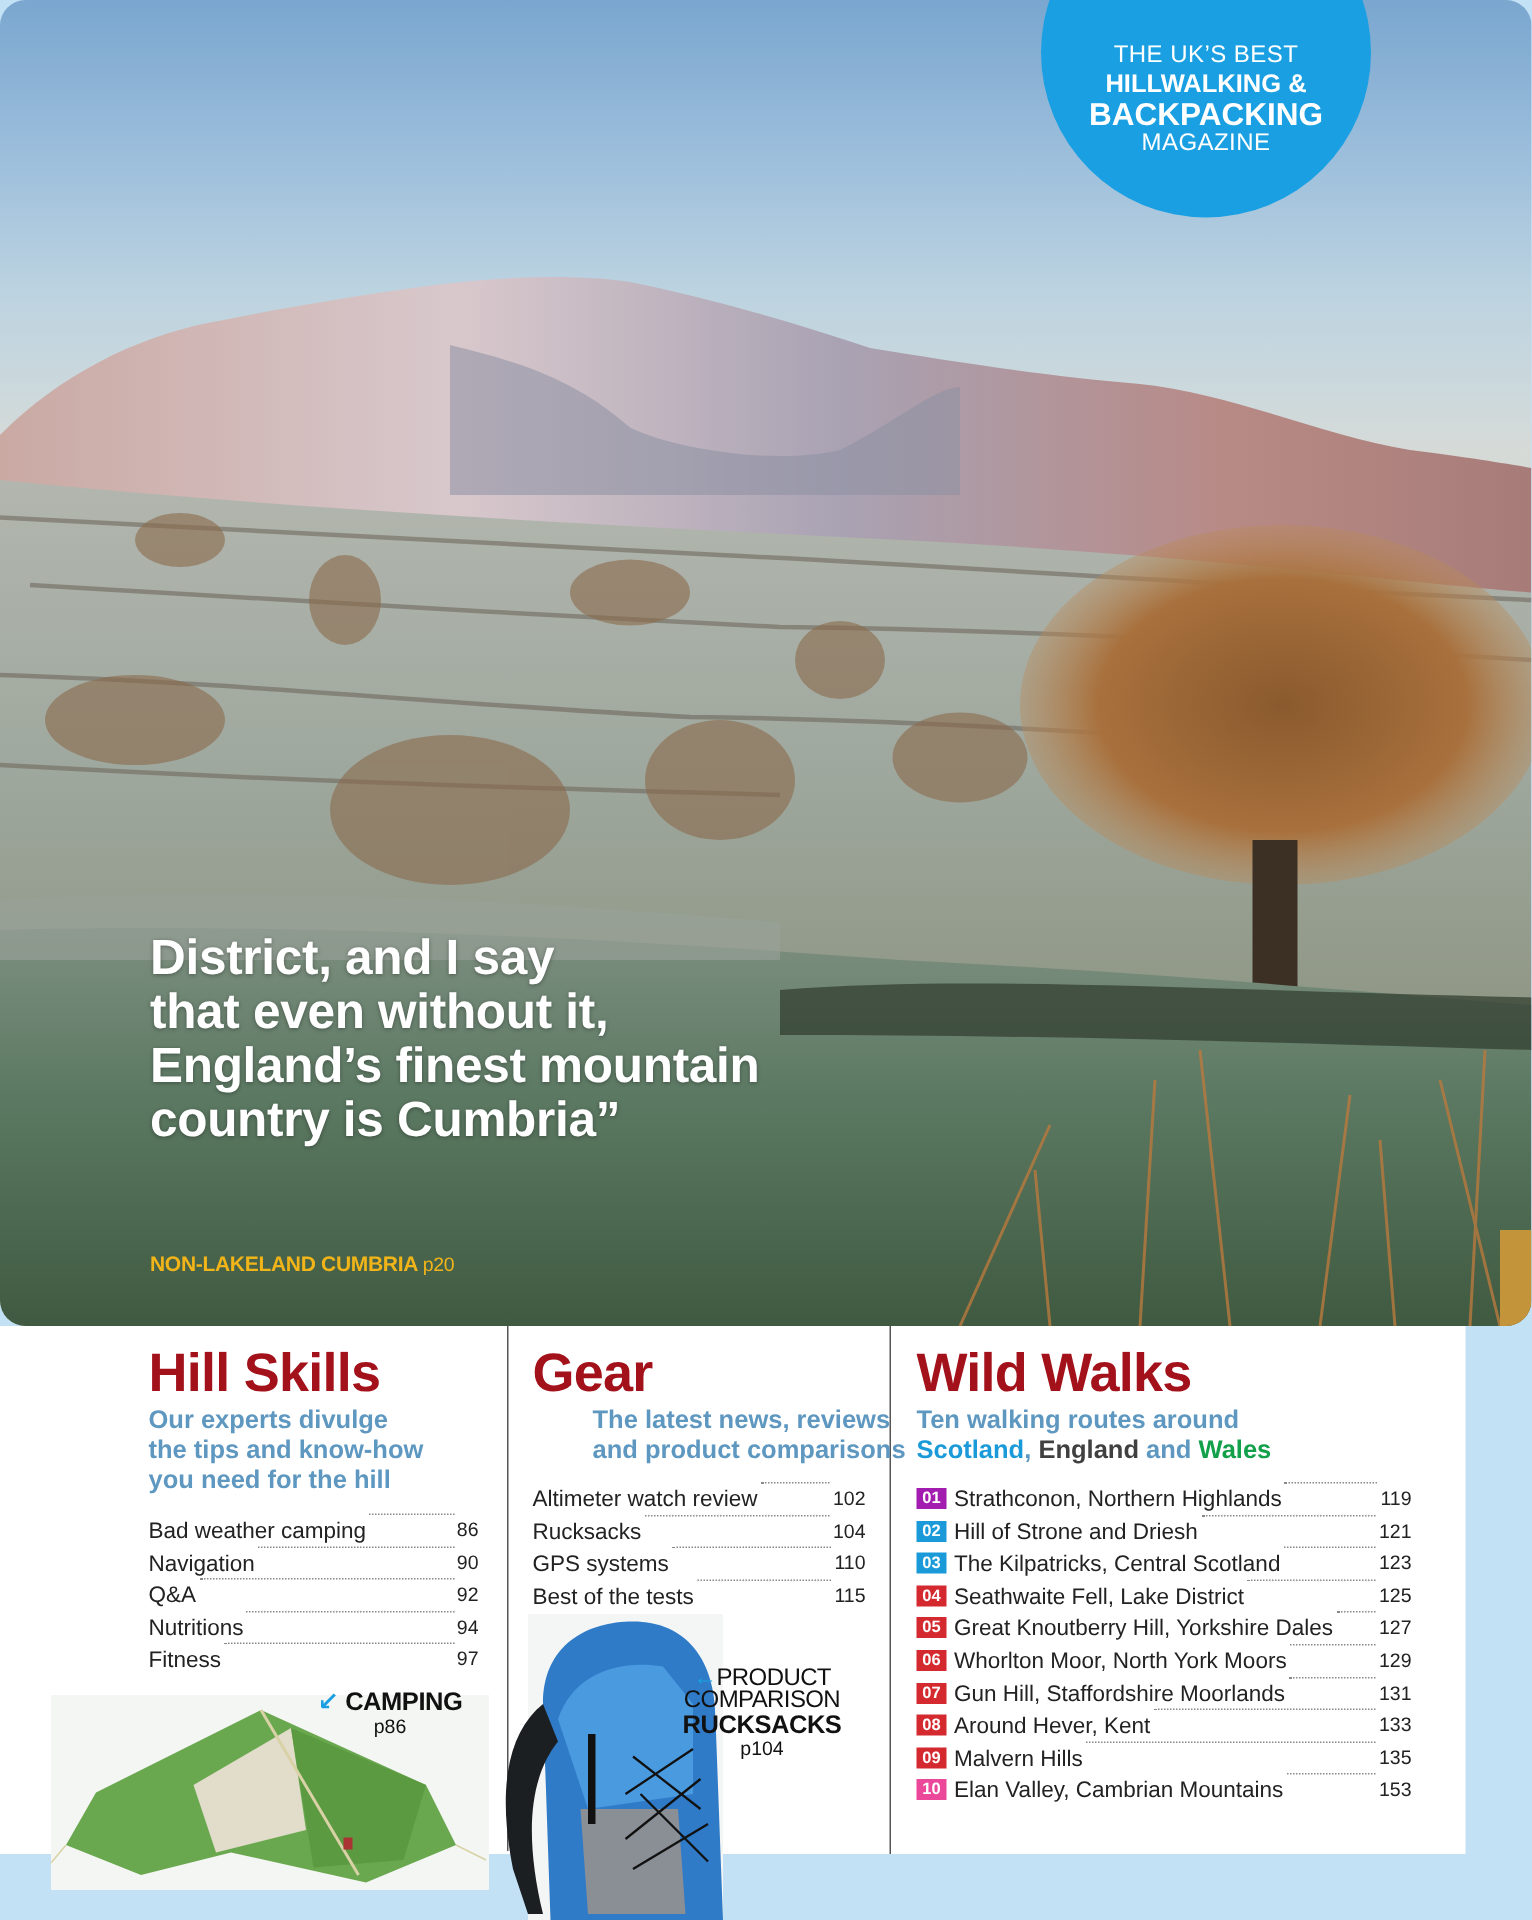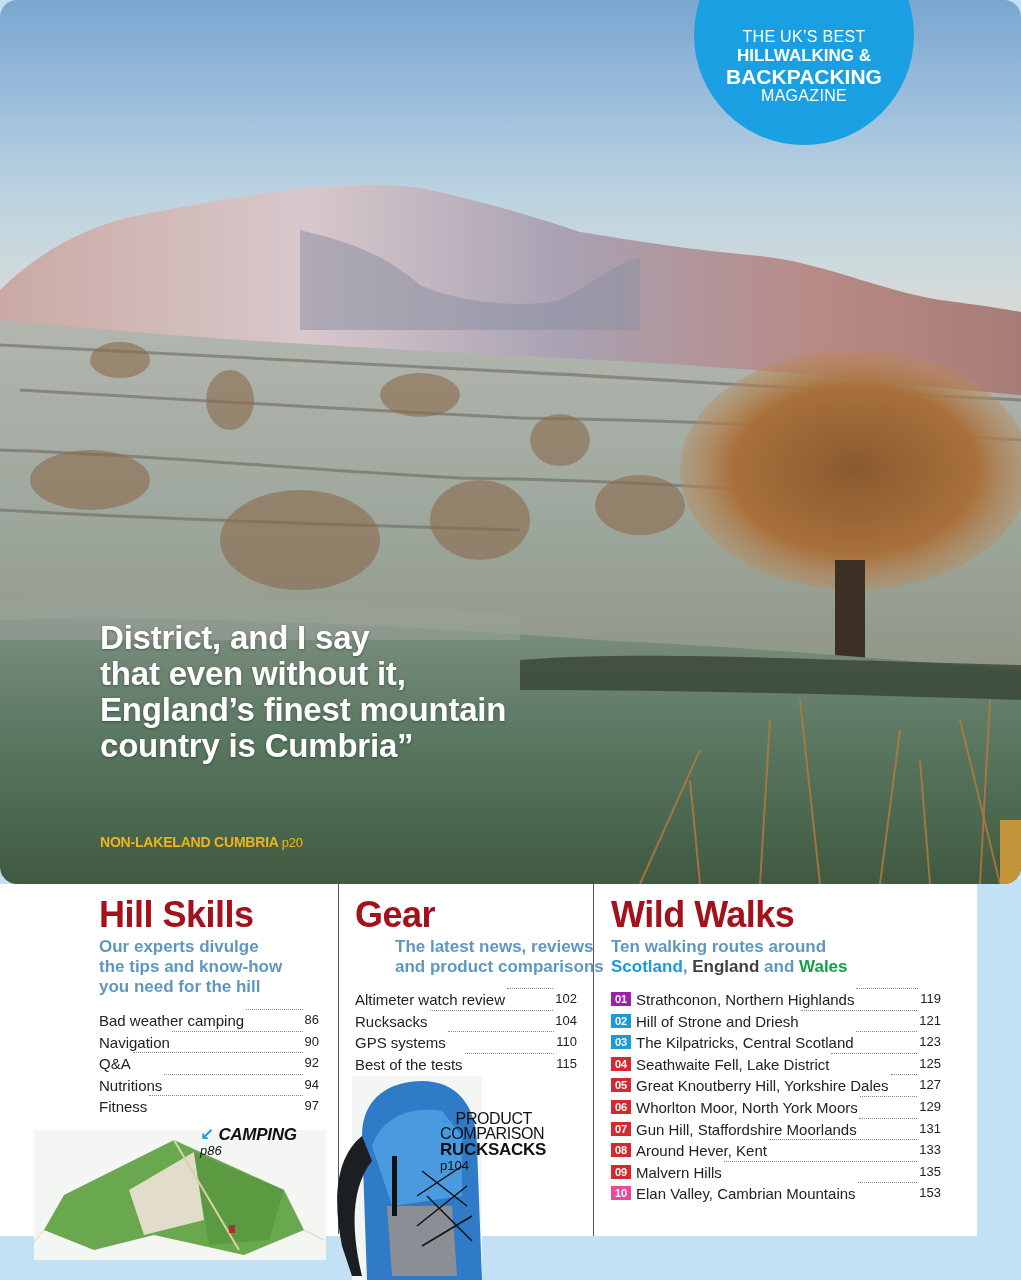--- a/index.html
+++ b/index.html
@@ -47,21 +47,21 @@
     .toc .lbl { white-space: nowrap; }
     .toc .dots { flex: 1; border-bottom: 1px dotted #888; margin: 0 2px; transform: translateY(-3px); min-width: 6px; }
     .toc .pg { font-size: 13px; white-space: nowrap; }
 
     .walks .row { height: 21.6px; }
     .walks .num {
       display: inline-block; width: 20px; height: 14px; line-height: 14px; font-size: 11px; font-weight: 700;
       color: #fff; text-align: center; margin-right: 5px; transform: translateY(1px);
     }
 
-    .callout { position: absolute; text-align: left; color: #111; }
+    .callout { position: absolute; text-align: center; color: #111; }
     .callout .big { font-size: 17px; font-weight: 700; letter-spacing: -0.3px; line-height: 17px; }
     .callout .thin { font-size: 16px; line-height: 15px; letter-spacing: -0.4px; }
     .callout .pg { font-size: 13px; line-height: 15px; }
     .arrow { color: #1aa0e2; font-weight: 700; }
 
     .tent, .rucksack { position: absolute; }
   </style>
 </head>
 <body>
 
@@ -194,21 +194,21 @@
 <svg class="tent" style="left:34px; top:1130px;" width="292" height="130" viewBox="0 0 292 130">
   <rect x="0" y="0" width="292" height="130" fill="#f4f6f4"></rect>
   <polygon points="30,65 140,10 250,60 270,100 210,125 120,105 60,120 10,100" fill="#6aa84f"></polygon>
   <polygon points="95,60 160,22 170,90 110,105" fill="#e2dccb"></polygon>
   <polygon points="160,22 250,60 235,110 175,115" fill="#5c9a42"></polygon>
   <line x1="140" y1="10" x2="205" y2="120" stroke="#d9d2a6" stroke-width="2"></line>
   <line x1="10" y1="100" x2="0" y2="112" stroke="#d9d2a6" stroke-width="1"></line>
   <line x1="270" y1="100" x2="290" y2="110" stroke="#d9d2a6" stroke-width="1"></line>
   <rect x="195" y="95" width="6" height="8" fill="#a33"></rect>
 </svg>
-<div class="callout" style="left:200px; top:1126px; width:120px;font-style:italic;">
+<div class="callout" style="left:200px; top:1126px; width:120px;">
   <div class="big"><span class="arrow">↙</span> <span>CAMPING</span></div>
   <div class="pg">p86</div>
 </div>
 
 <div class="sec-title" style="left:355px; top:897px;">Gear</div>
 <div class="sec-sub" style="left:352px; top:937px;margin-left:43px;">
   <div>The latest news, reviews</div>
   <div>and product comparisons</div>
 </div>
 <div class="toc" style="left:355px; top:991px; width:222px;">

